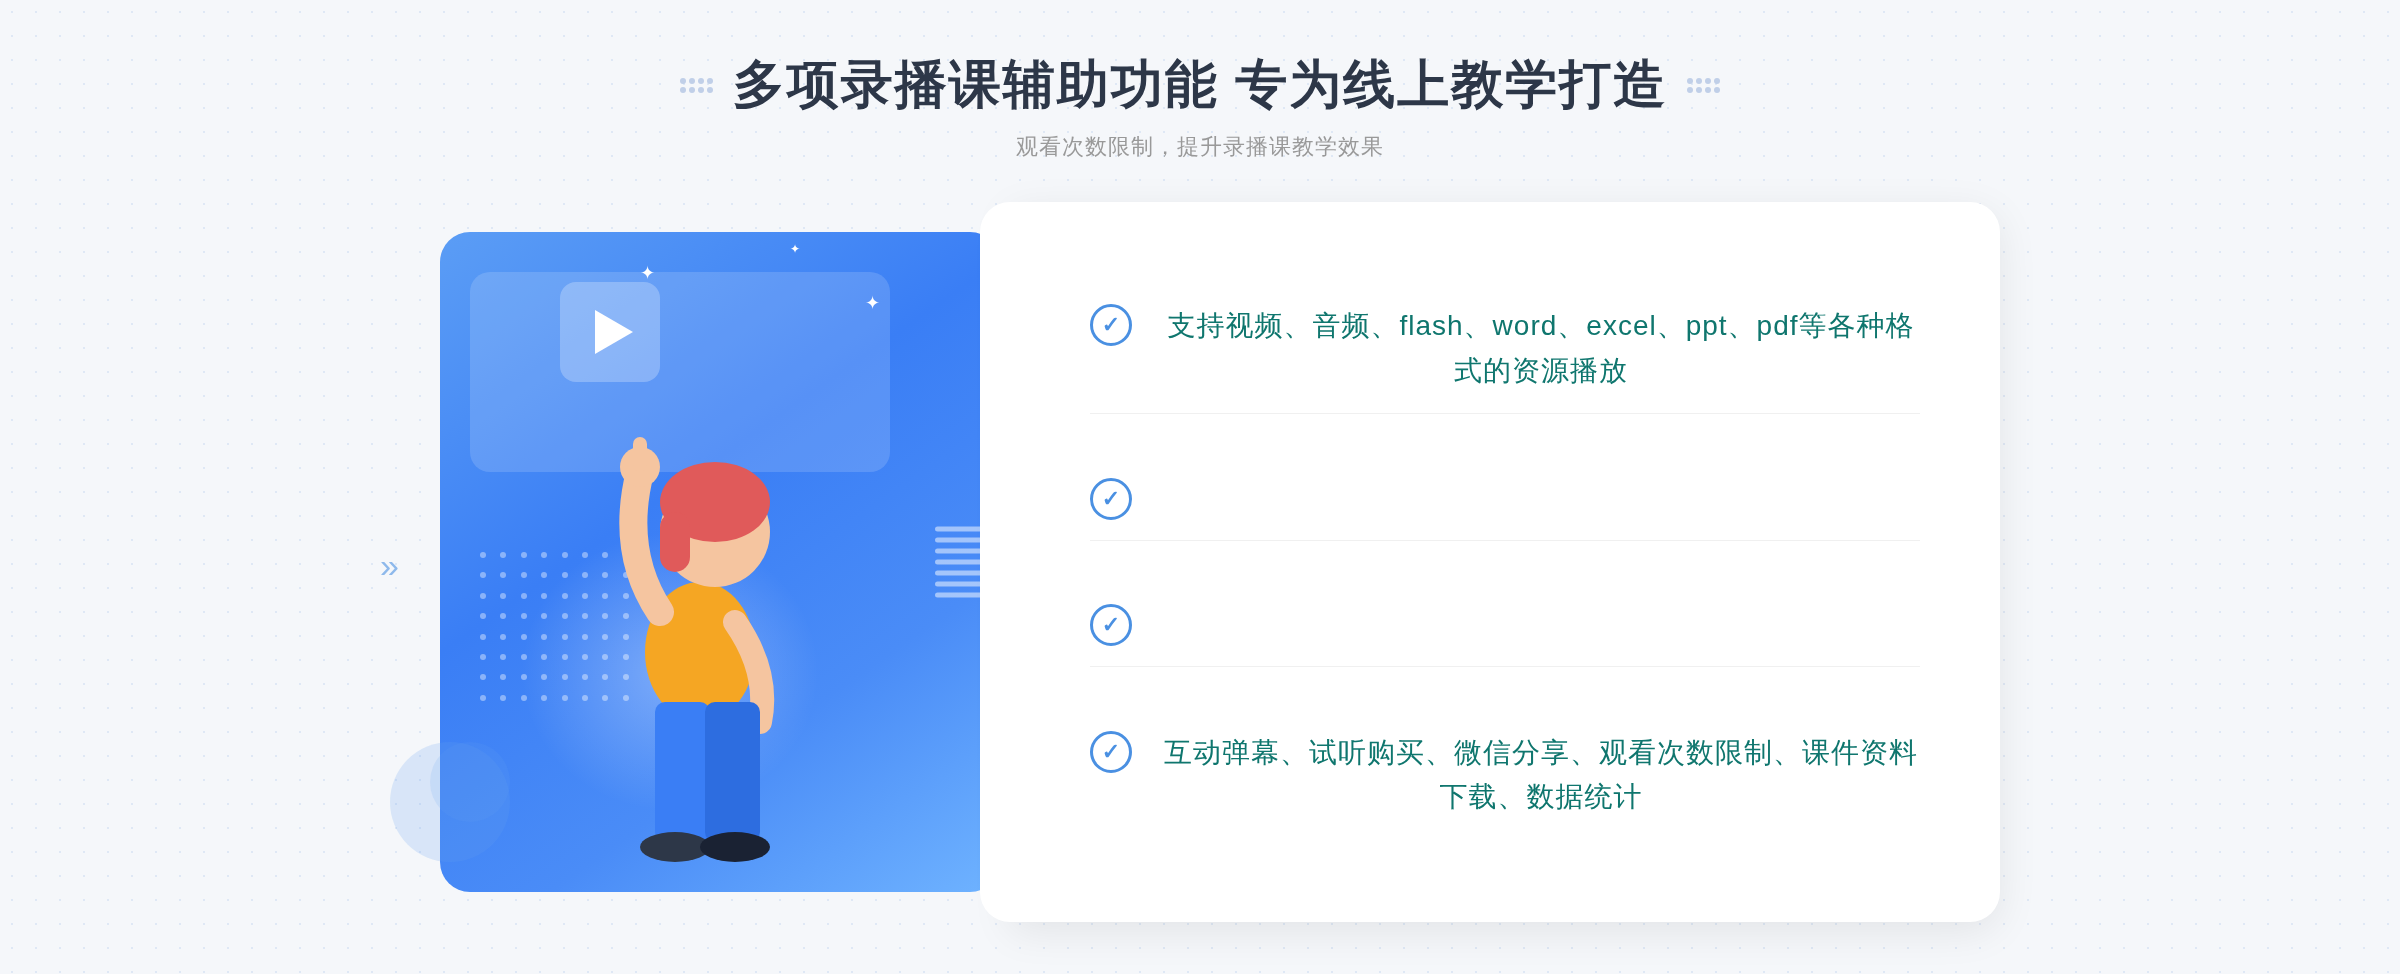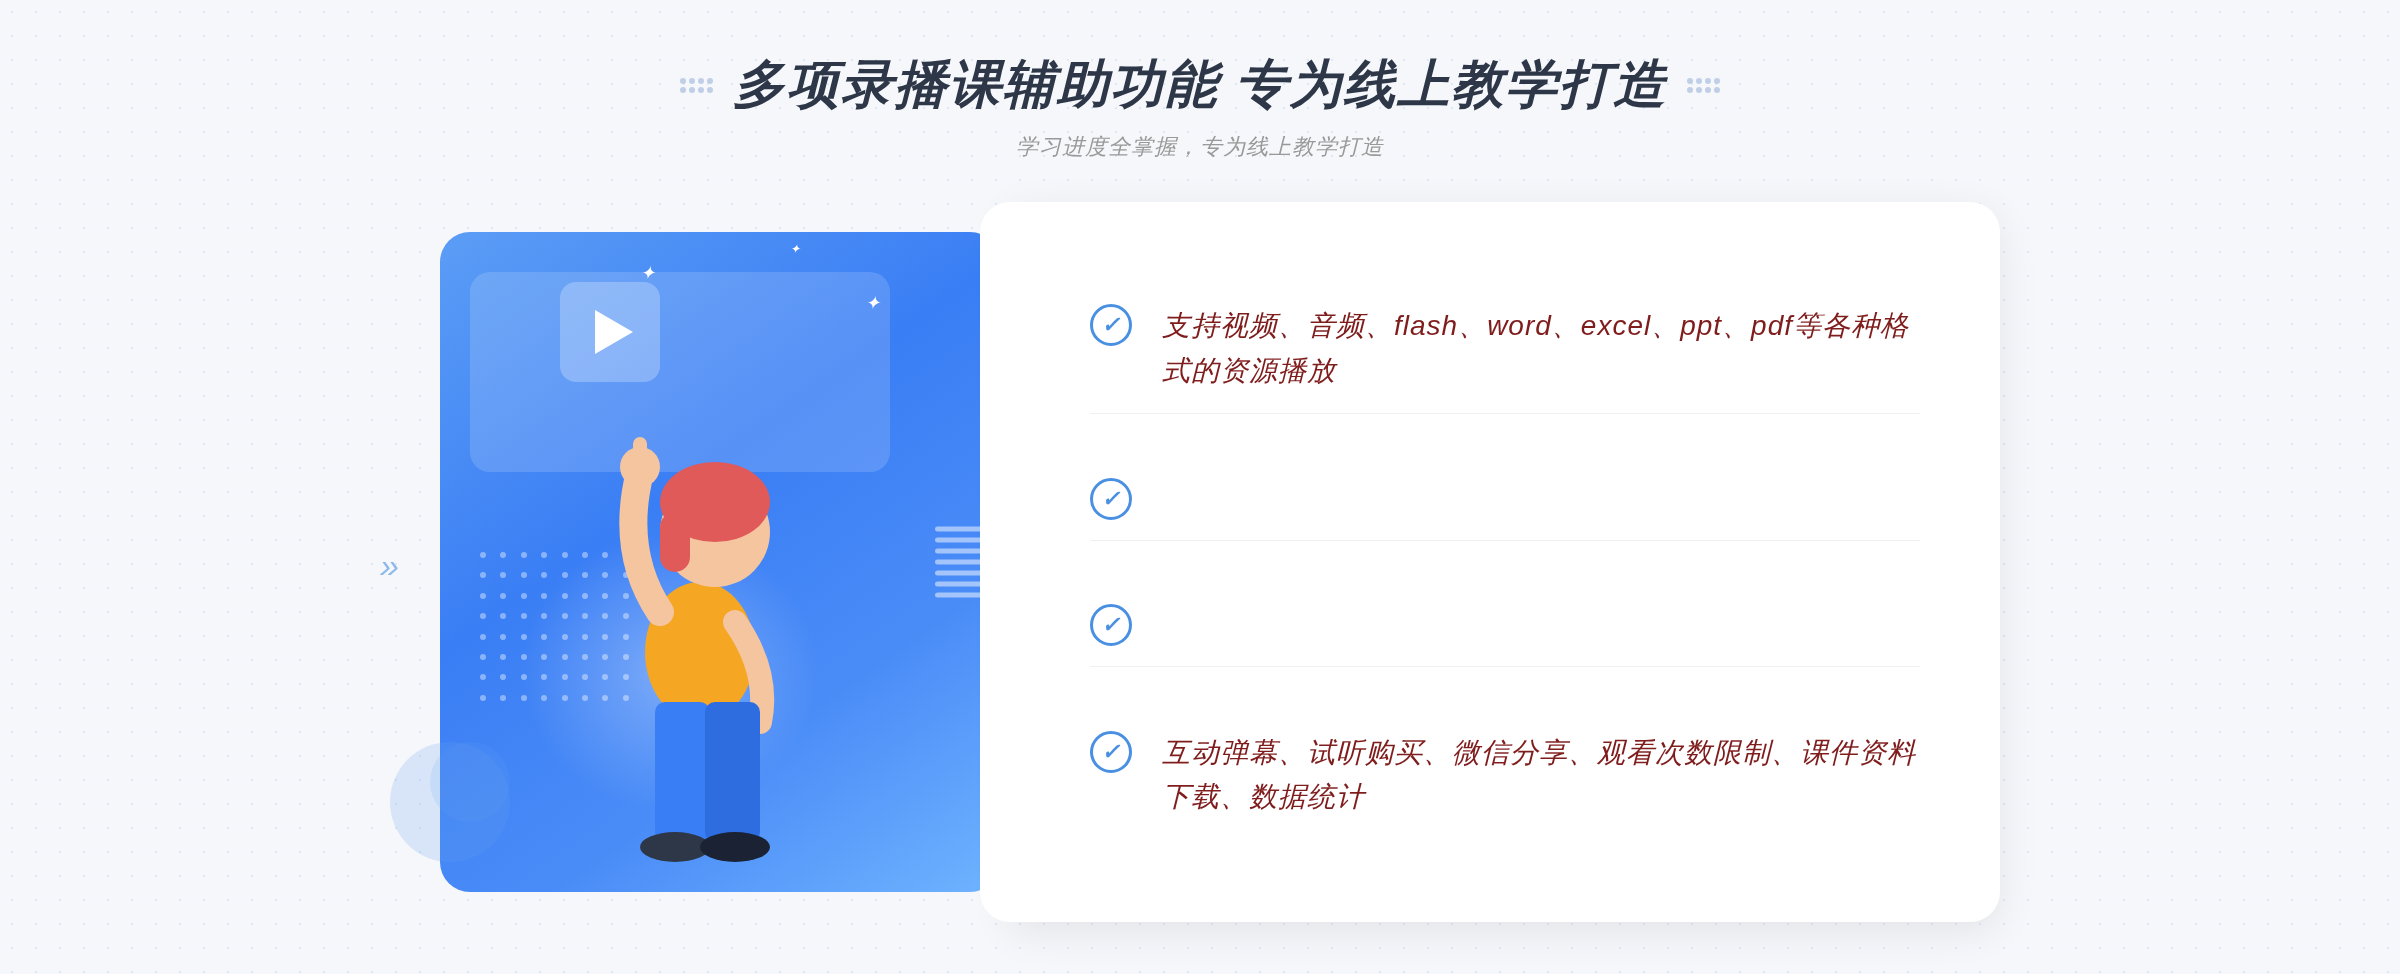--- a/index.html
+++ b/index.html
@@ -30,21 +30,20 @@
 
     .page-wrapper {
       position: relative;
       z-index: 1;
       width: 100%;
       height: 100%;
       display: flex;
       flex-direction: column;
       align-items: center;
       padding-top: 50px;
-      font-style: italic;
     }
 
     
     .header-section {
       text-align: center;
       margin-bottom: 40px;
       position: relative;
     }
 
     .header-title-row {
@@ -252,23 +251,24 @@
 
     .check-mark {
       color: #4a90e2;
       font-size: 22px;
       font-weight: bold;
       line-height: 1;
     }
 
     .feature-text {
       font-size: 28px;
-      color: #7f1d1d;
+      color: #0f766e;
       line-height: 1.6;
       letter-spacing: 1px;
+      text-align: center;
     }
 
     
     .deco-circle-1 {
       position: absolute;
       bottom: 60px;
       left: -10px;
       width: 120px;
       height: 120px;
       background: rgba(100, 160, 240, 0.2);
@@ -340,21 +340,21 @@
         <span></span>
           <span></span>
           <span></span>
           <span></span>
         <span></span>
           <span></span>
           <span></span>
           <span></span>
       </div>
     </div>
-    <p class="sub-title">学习进度全掌握，专为线上教学打造</p>
+    <p class="sub-title">观看次数限制，提升录播课教学效果</p>
   </div>
 
   <div class="content-area">
 
     <div class="left-illustration">
 
       <div class="deco-arrows-left">
         <span class="chevron">»</span>
       </div>
 

